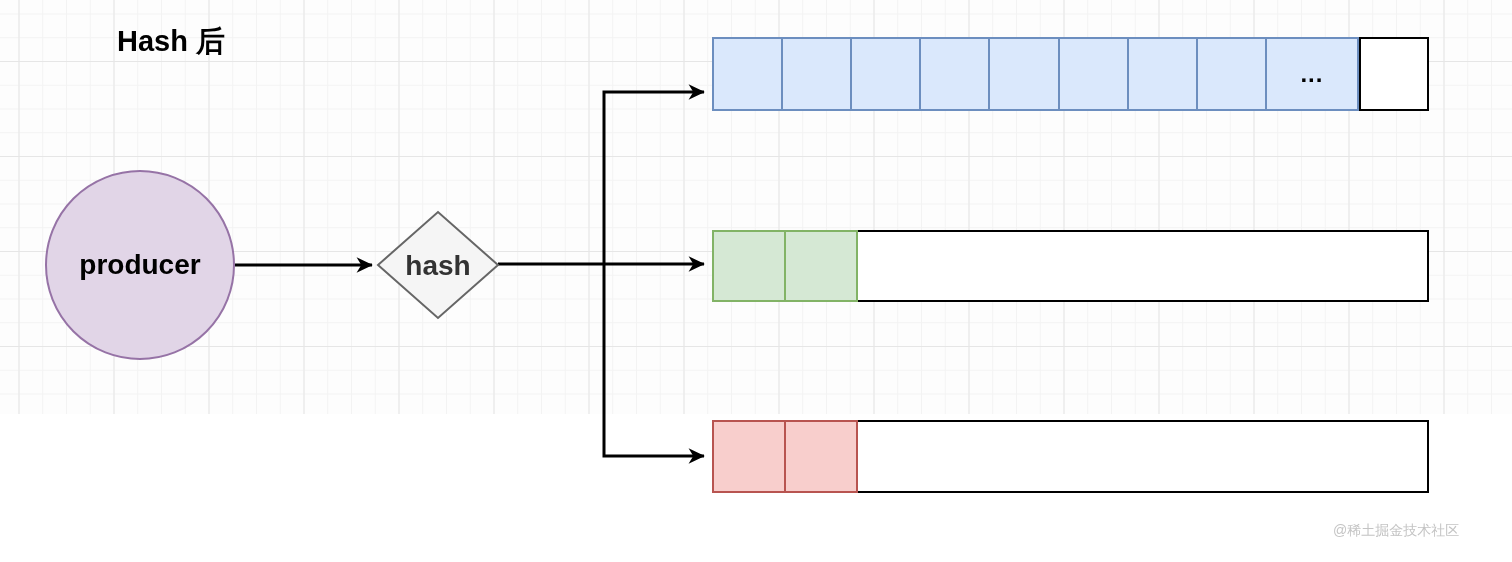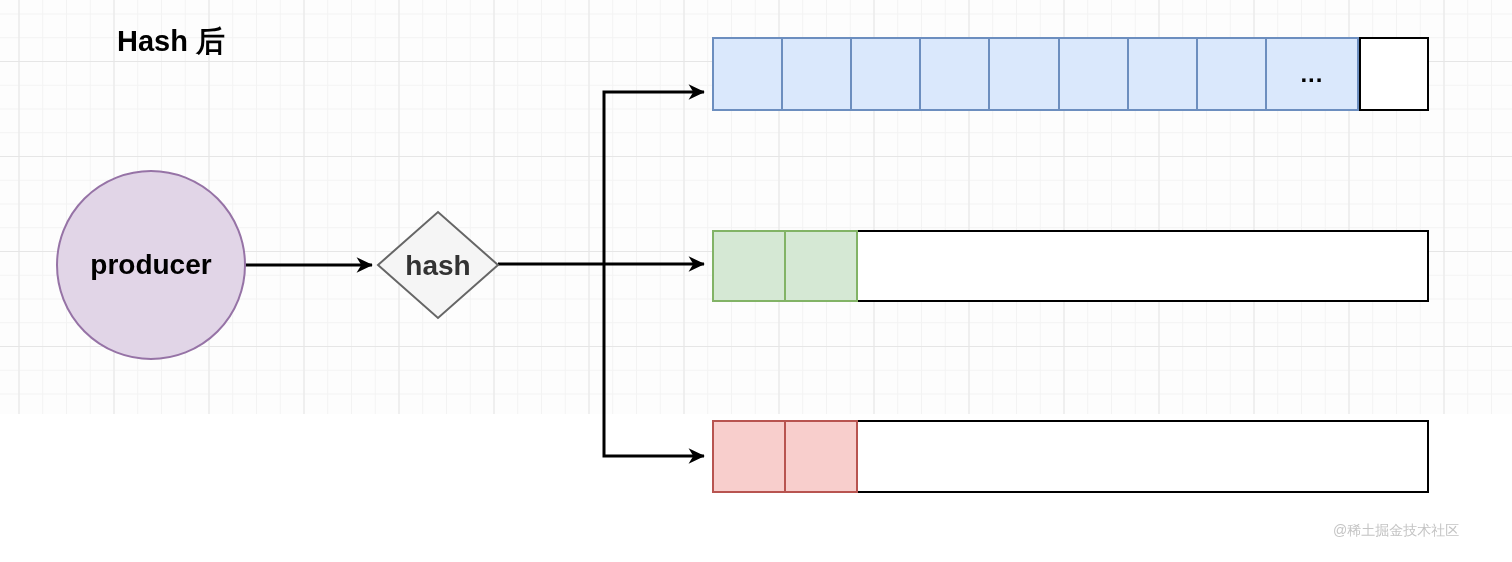--- a/index.html
+++ b/index.html
@@ -25,21 +25,21 @@
     position: absolute;
     left: 117px;
     top: 22px;
     font-size: 29px;
     font-weight: bold;
     color: #000000;
     white-space: nowrap;
   }
   .producer-circle {
     position: absolute;
-    left: 56px;
+    left: 45px;
     top: 170px;
     width: 190px;
     height: 190px;
     border-radius: 50%;
     border: 2px solid #9673a6;
     background: #e1d5e7;
     display: flex;
     align-items: center;
     justify-content: center;
   }

